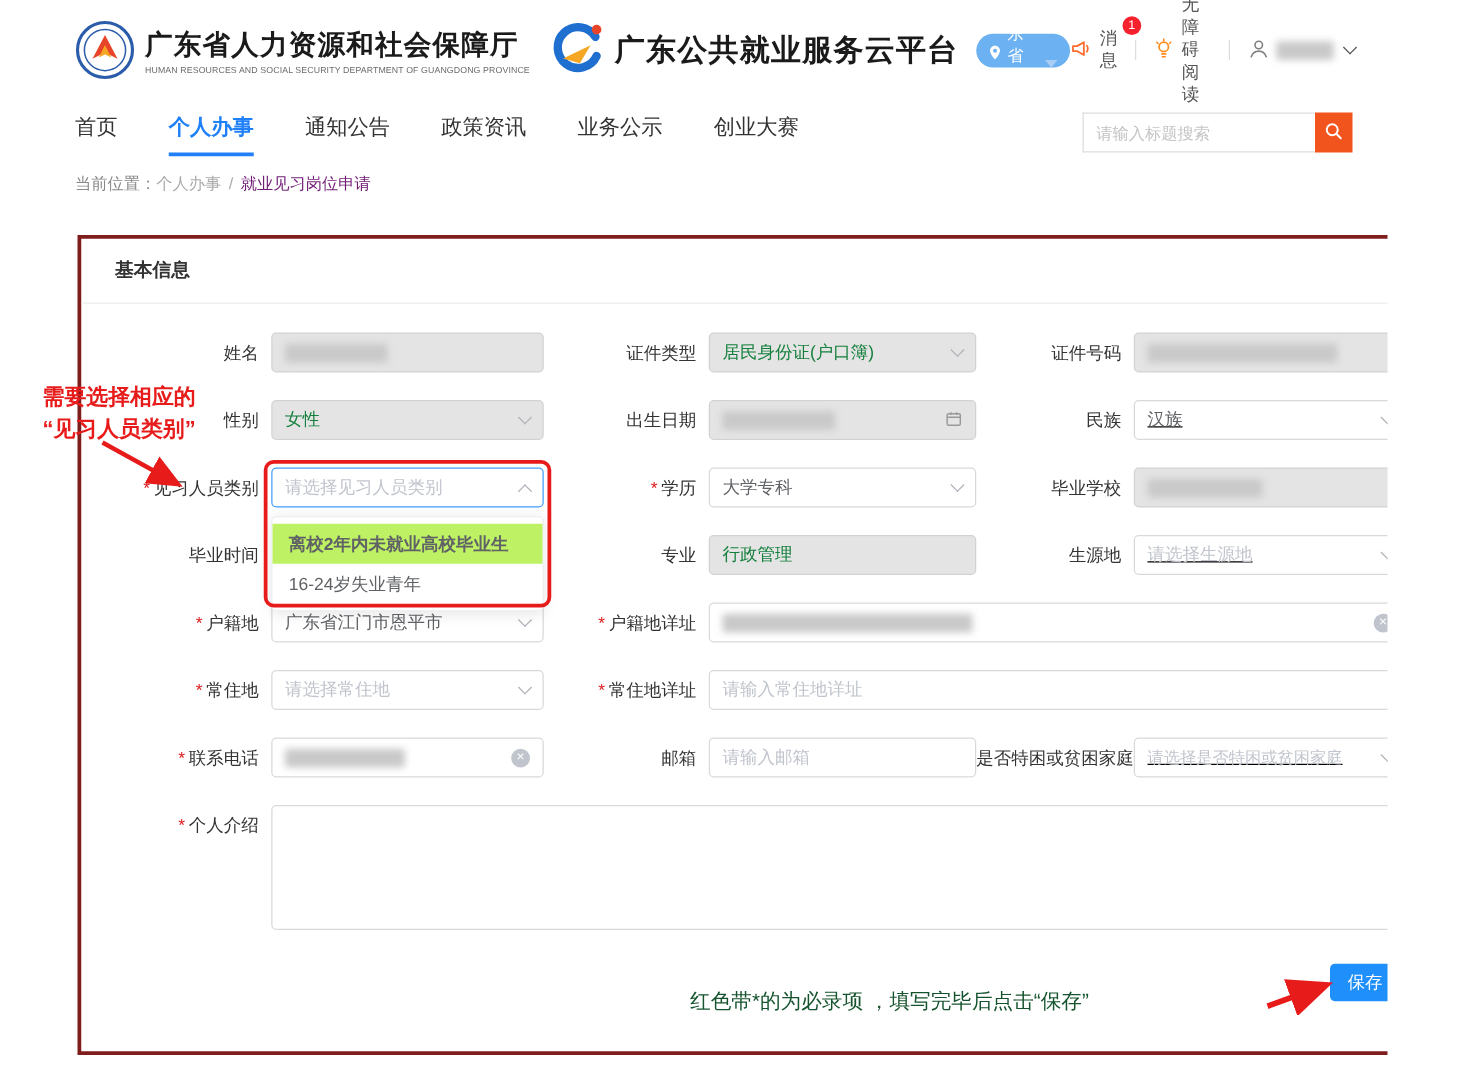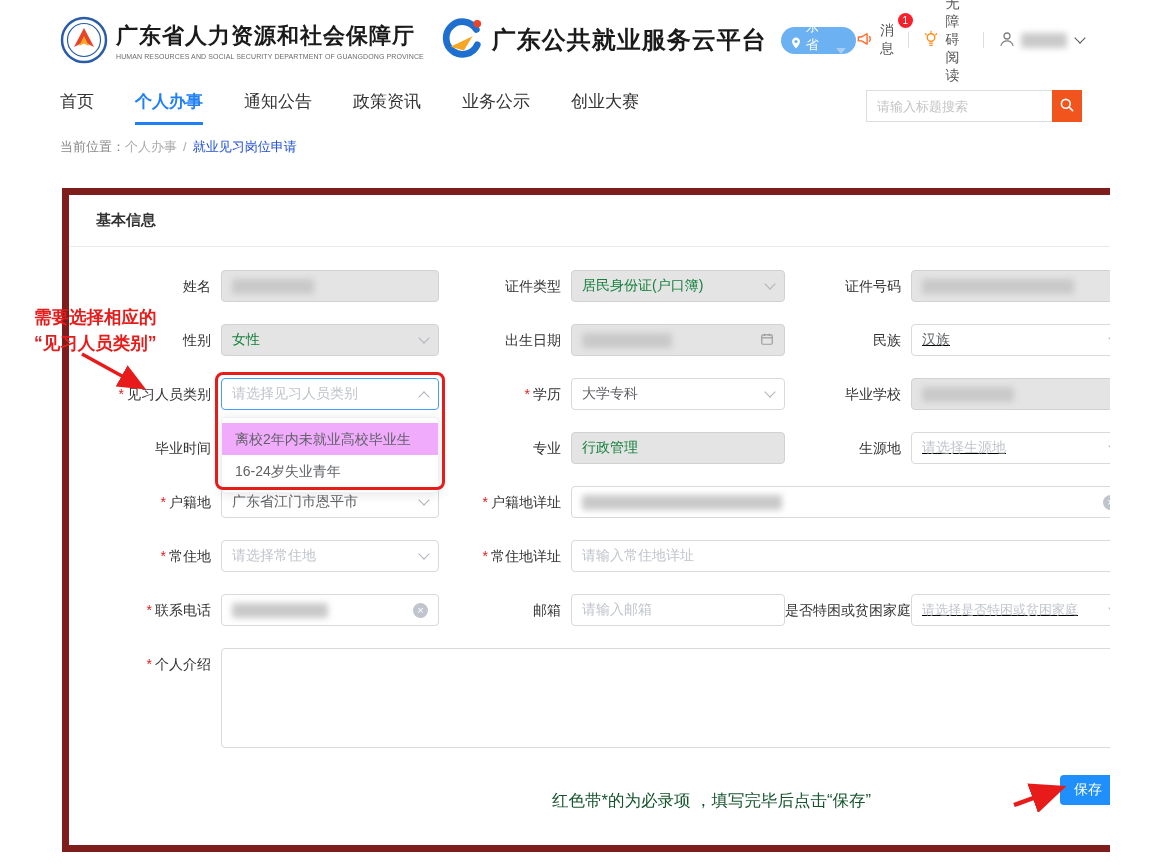--- a/index.html
+++ b/index.html
@@ -31,45 +31,45 @@
   .tab.active { color: #2080f7; font-weight: 700; border-bottom-color: #2080f7; }
   .searchbox { margin-left: auto; display: flex; padding-left: 34px; }
   .searchbox input { width: 186px; height: 32px; border: 1px solid #ddd; border-right: none; padding: 0 10px; font-size: 13px; color: #333; outline: none; }
   .searchbox input::placeholder { color: #c4c4c4; }
   .search-btn { width: 30px; height: 32px; background: #f2541d; border: none; display: flex; align-items: center; justify-content: center; cursor: pointer; }
 
   
   .crumb { padding: 10px 28px 0 28px; font-size: 13px; color: #888; }
   .crumb .lite { color: #aaa; }
   .crumb .sep { color: #aaa; margin: 0 6px; }
-  .crumb .cur { color: #1d4ed8; }
-
-  
-  .panel { margin: 32px 0 0 30px; width: 1083px; border: 7px solid #7f1d1d; background: #fff; }
+  .crumb .cur { color: #701a75; }
+
+  
+  .panel { margin: 32px 0 0 30px; width: 1083px; border: 3px solid #7f1d1d; background: #fff; }
   .panel-hd { height: 52px; display: flex; align-items: center; padding: 0 27px; font-size: 15px; font-weight: 700; color: #333; border-bottom: 1px solid #ebebeb; }
   .form { padding-top: 23px; }
   .frow { display: flex; align-items: flex-start; margin-bottom: 22px; }
   .flabel { font-size: 14px; color: #333; line-height: 32px; text-align: right; padding-right: 10px; white-space: nowrap; }
   .w-l1 { width: 152px; } .w-i1 { width: 218px; }
   .w-l2 { width: 132px; } .w-i2 { width: 214px; }
   .w-l3 { width: 126px; } .w-i3 { width: 218px; text-decoration: underline; }
   .w-wide { width: 558px; }
   .req { color: #e02020; margin-right: 3px; }
   .inp { height: 32px; border: 1px solid #d9d9d9; border-radius: 4px; background: #fff; display: flex; align-items: center; padding: 0 10px; font-size: 14px; color: #606266; width: 100%; }
   .inp.dis { background: #e4e4e4; border-color: #d2d2d2; color: #15803d; }
   .ph { color: #c0c4cc; }
   .chev { width: 8px; height: 8px; border-right: 1.6px solid #b0b3ba; border-bottom: 1.6px solid #b0b3ba; transform: rotate(45deg); margin-left: auto; margin-top: -4px; flex: 0 0 auto; }
   .chev.up { transform: rotate(-135deg); margin-top: 5px; }
   .mla { margin-left: auto; }
   .clear-ic { margin-left: auto; width: 15px; height: 15px; border-radius: 50%; background: #c0c4cc; color: #fff; font-size: 11px; line-height: 14px; text-align: center; flex: 0 0 auto; cursor: pointer; }
   .rel { position: relative; }
   .inp.open { border-color: #409eff; }
   .dd { position: absolute; top: 39px; left: 0; right: 0; background: #fff; border: 1px solid #eef0f3; border-radius: 4px; box-shadow: 0 2px 12px rgba(0,0,0,0.1); padding: 5px 0; z-index: 5; }
   .opt { height: 32px; line-height: 32px; padding: 0 13px; font-size: 14px; color: #606266; white-space: nowrap; cursor: pointer; }
-  .opt.hl { background: #f0abfc; }
+  .opt.hl { background: #bef264; font-weight: bold; }
   .anno-box { position: absolute; left: -6px; top: -6px; width: calc(100% + 12px); height: 118px; border: 3px solid #e81b1b; border-radius: 8px; z-index: 6; pointer-events: none; }
   .ta { width: 908px; height: 100px; border: 1px solid #d9d9d9; border-radius: 4px; resize: vertical; font-family: inherit; font-size: 14px; padding: 6px 10px; color: #333; outline: none; }
   .save-row { display: flex; justify-content: flex-end; padding: 5px 22px 40px 0; }
   .save-btn { width: 56px; height: 30px; background: #1f8ffb; color: #fff; border: none; border-radius: 4px; font-size: 14px; cursor: pointer; }
 
   
   .anno-top { position: absolute; left: 2px; top: 304px; color: #e81b1b; font-size: 17.5px; font-weight: 700; line-height: 26px; z-index: 8; white-space: nowrap; }
   .anno-bottom { position: absolute; left: 520px; top: 790px; color: #14532d; font-size: 16.5px; z-index: 8; white-space: nowrap; }
   .arrow-svg { position: absolute; z-index: 8; pointer-events: none; }
 </style>

